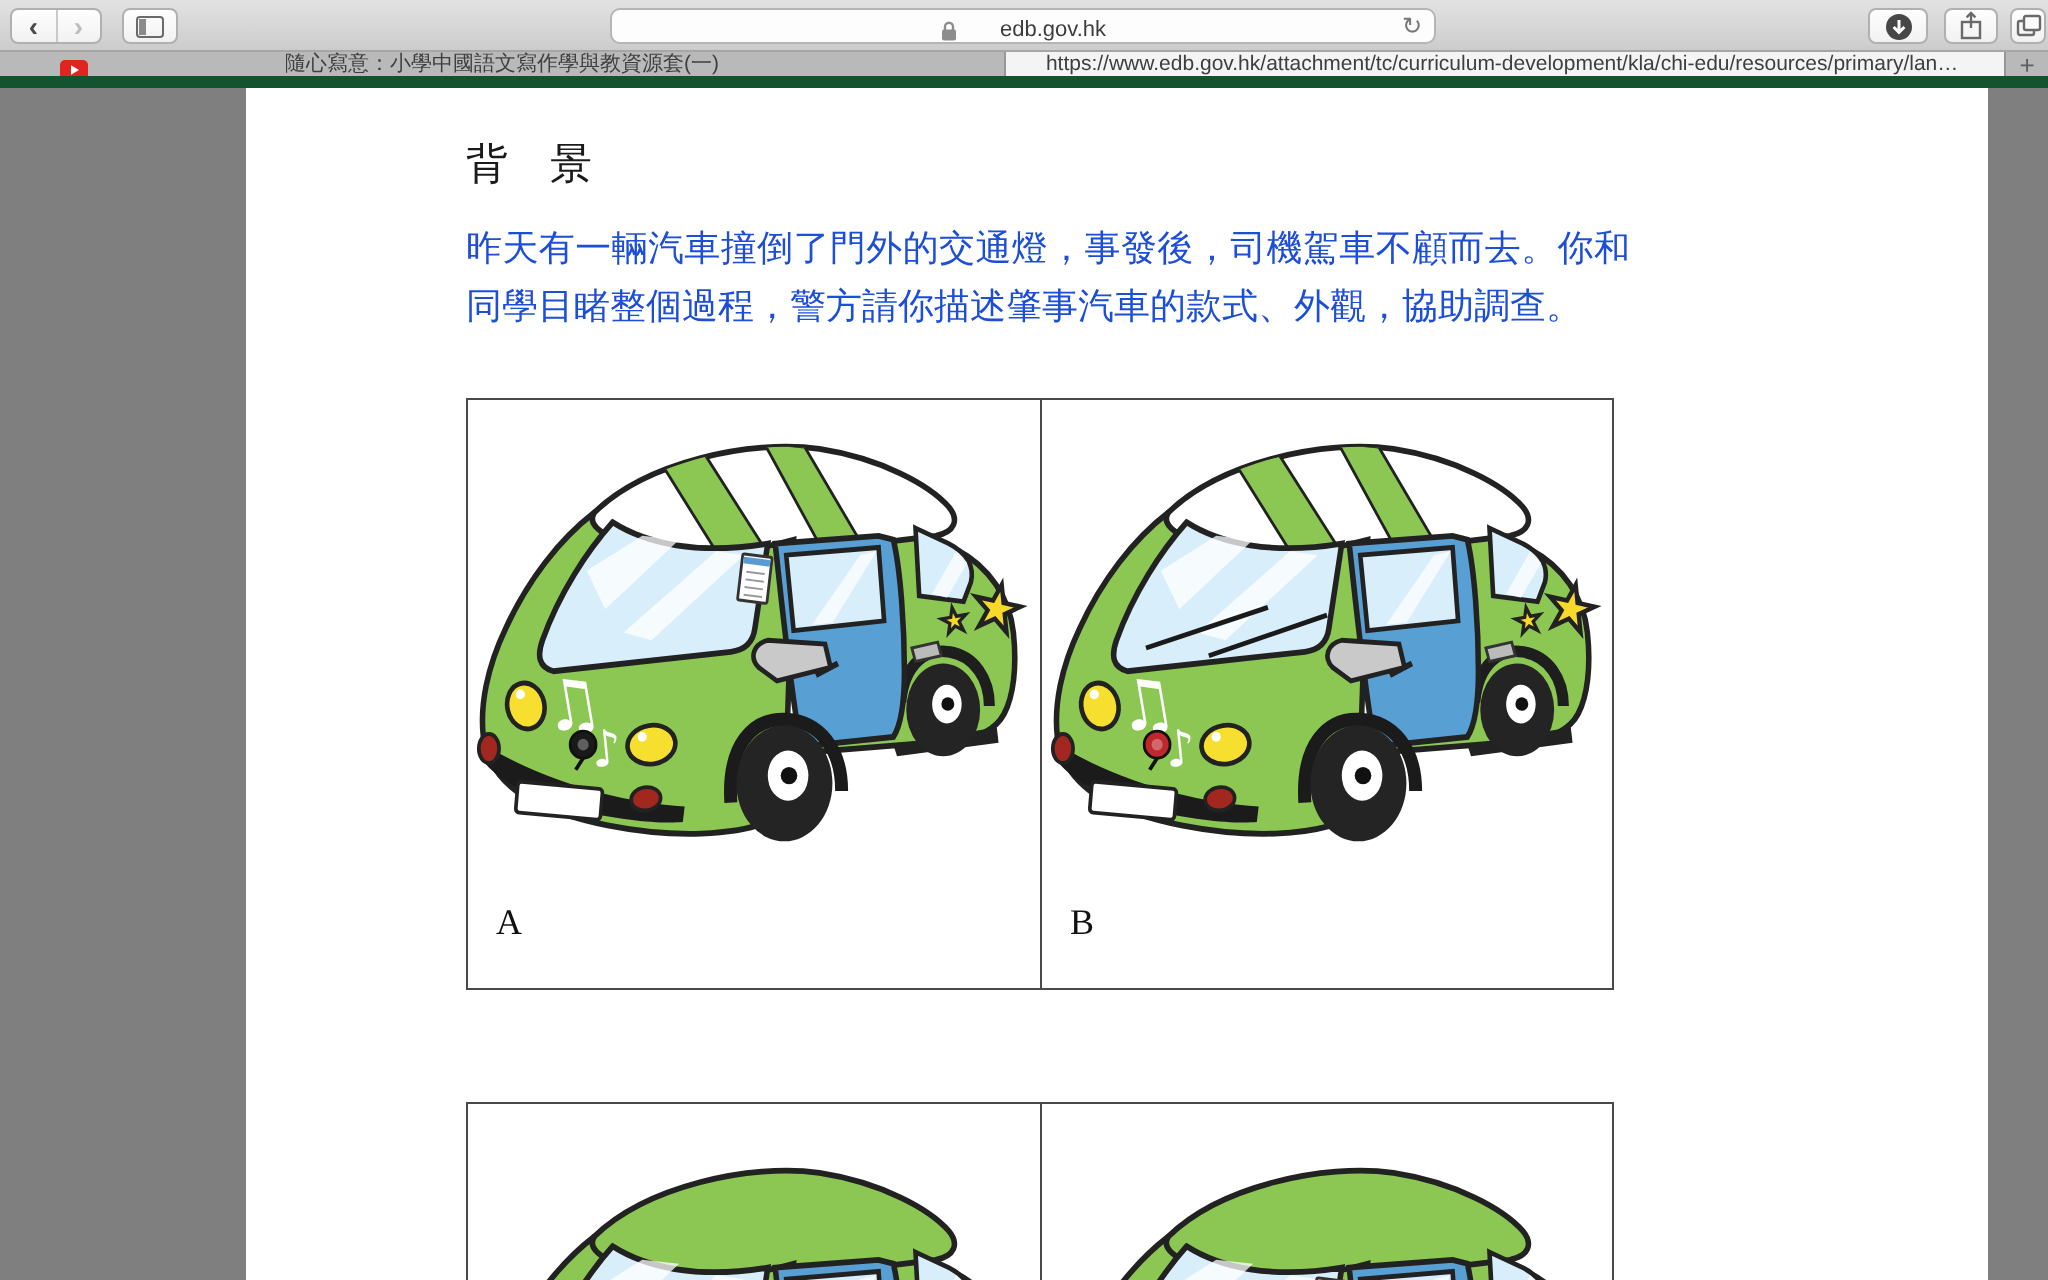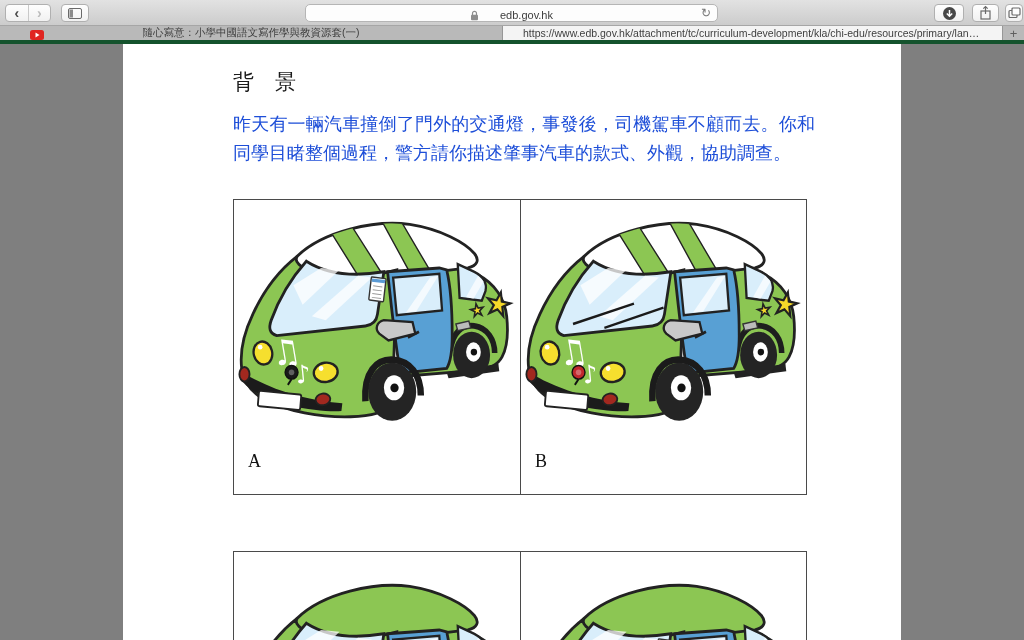--- a/index.html
+++ b/index.html
@@ -33,34 +33,34 @@
     display:flex;align-items:flex-end;justify-content:center;gap:21px;
     font-size:11px;color:#3d3d3d;
   }
   .reload{position:absolute;right:6px;top:1px;font-size:12px;color:#777;}
   .dl-btn{left:934px;width:30px;}
   .share-btn{left:972px;width:27px;}
   .tabsov-btn{left:1005px;width:18px;}
   
   .tabbar{
     position:absolute;top:26px;left:0;width:1024px;height:18px;
-    background:#1d4ed8;display:flex;border-bottom:4px solid #14532d;box-sizing:border-box;
+    background:#1d4ed8;display:flex;border-bottom:6px solid #14532d;box-sizing:border-box;
   }
   .tab{position:relative;height:100%;display:flex;align-items:center;justify-content:center;
     font-size:10.5px;color:#3e3e3e;box-sizing:border-box;white-space:nowrap;overflow:hidden;}
   .tab-inactive{width:503px;background:#b9b9b9;border-right:1px solid #979797;}
   .tab-active{width:500px;background:#f4f4f4;border-right:1px solid #979797;}
   .tab-title{overflow:hidden;text-overflow:ellipsis;max-width:92%;}
   .favicon{position:absolute;left:30px;top:4px;}
   .newtab{flex:1;display:flex;align-items:center;justify-content:center;
     color:#5e5e5e;font-size:13px;background:#b9b9b9;}
   
   .viewer{position:absolute;top:44px;left:0;width:1024px;height:596px;
     background:#7f7f7f;overflow:hidden;}
-  .pdf-page{position:absolute;left:123px;top:0;width:778px;height:596px;background:#ffffff;}
+  .pdf-page{position:absolute;left:123px;top:0;width:871px;height:596px;background:#ffffff;}
   .doc-heading{
     position:absolute;left:110px;top:24px;
     font-family:"Liberation Serif","DejaVu Serif",serif;
     font-size:21px;color:#1a1a1a;
   }
   .doc-paragraph{
     position:absolute;left:110px;top:66px;width:582px;
     font-family:"Liberation Serif","DejaVu Serif",serif;
     font-size:18px;line-height:29px;color:#1d4ed8;text-align:justify;
     text-justify:inter-ideograph;

